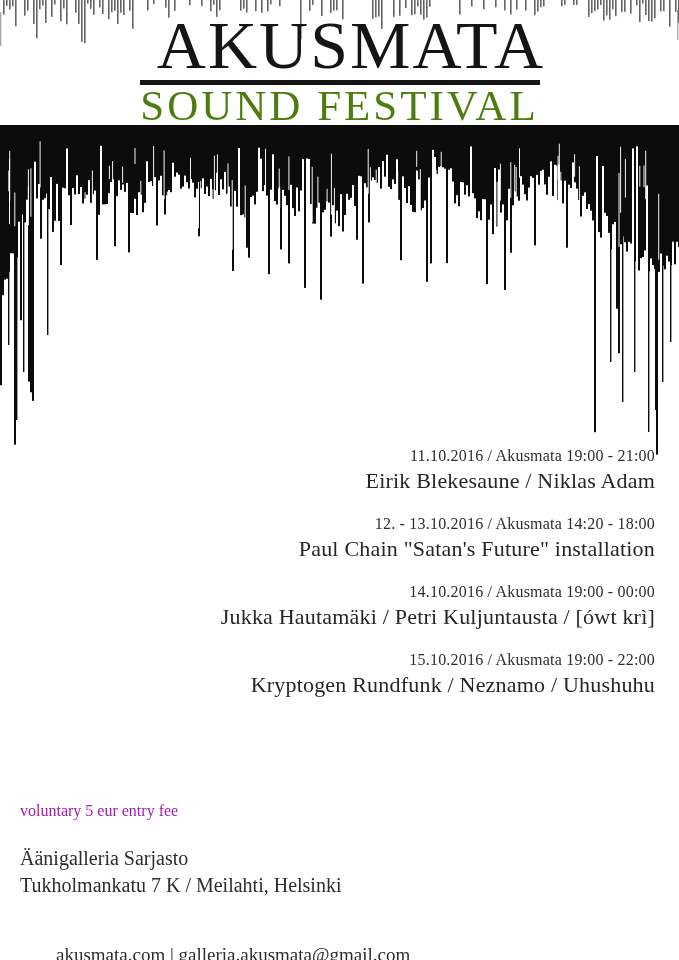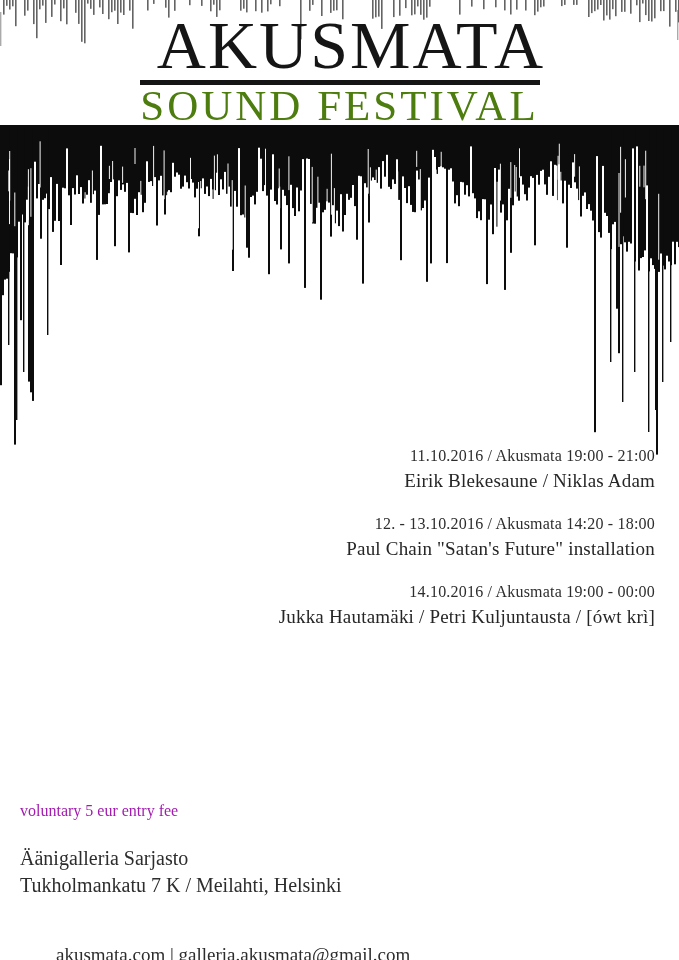--- a/index.html
+++ b/index.html
@@ -45,21 +45,21 @@
     position:absolute;top:446px;right:24px;left:0;
     text-align:right;
     z-index:2;
   }
   .event{margin-bottom:20px;}
   .event-date{
     font-size:16px;line-height:20px;letter-spacing:0.2px;
     color:#2d2d2d;white-space:nowrap;
   }
   .event-artists{
-    font-size:19px;line-height:26px;margin-top:2px;letter-spacing:0.2px;
+    font-size:22px;line-height:26px;margin-top:2px;letter-spacing:0.2px;
     color:#262626;white-space:nowrap;
   }
   .footer{position:absolute;left:20px;right:20px;z-index:2;}
   .footer-fee{top:798px;position:absolute;left:0;
     font-size:16px;line-height:26px;color:#a21caf;white-space:nowrap;}
   .footer-venue{top:845px;position:absolute;left:0;
     font-size:20px;line-height:27px;color:#2d2d2d;white-space:nowrap;}
   .footer-contact{top:942px;position:absolute;left:0;
     font-size:19px;line-height:26px;color:#2d2d2d;white-space:nowrap;margin-left:36px;}
 </style>
@@ -624,20 +624,24 @@
       <div class="event-artists">Eirik Blekesaune / Niklas Adam</div>
     </div>
     <div class="event">
       <div class="event-date">12. - 13.10.2016 / Akusmata 14:20 - 18:00</div>
       <div class="event-artists">Paul Chain "Satan's Future" installation</div>
     </div>
     <div class="event">
       <div class="event-date">14.10.2016 / Akusmata 19:00 - 00:00</div>
       <div class="event-artists">Jukka Hautamäki / Petri Kuljuntausta / [ówt krì]</div>
     </div>
+    <div class="event">
+      <div class="event-date">15.10.2016 / Akusmata 19:00 - 22:00</div>
+      <div class="event-artists">Kryptogen Rundfunk / Neznamo / Uhushuhu</div>
+    </div>
   </div>
 
   <div class="footer">
     <div class="footer-fee">voluntary 5 eur entry fee</div>
     <div class="footer-venue">
       <div>Äänigalleria Sarjasto</div>
       <div>Tukholmankatu 7 K / Meilahti, Helsinki</div>
     </div>
     <div class="footer-contact">akusmata.com | galleria.akusmata@gmail.com</div>
   </div>

